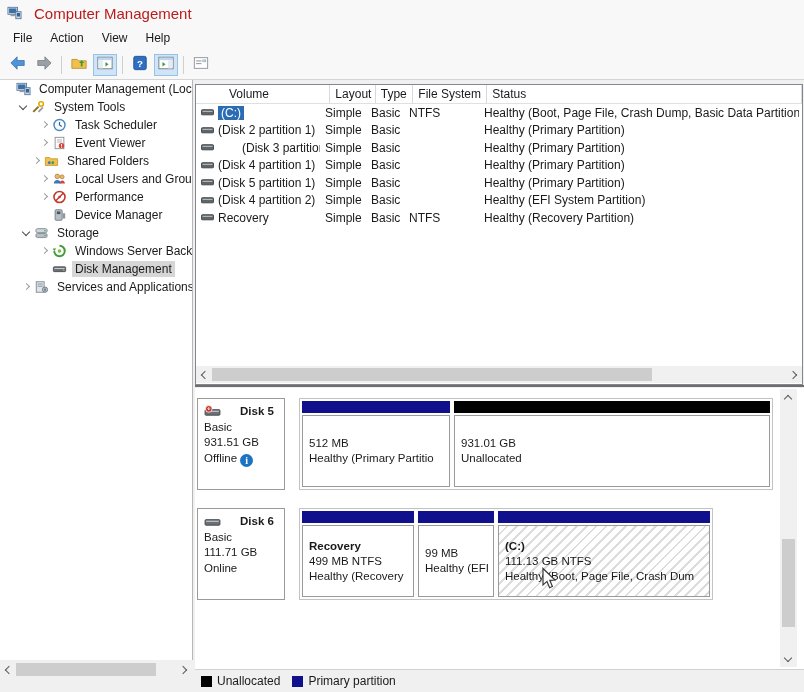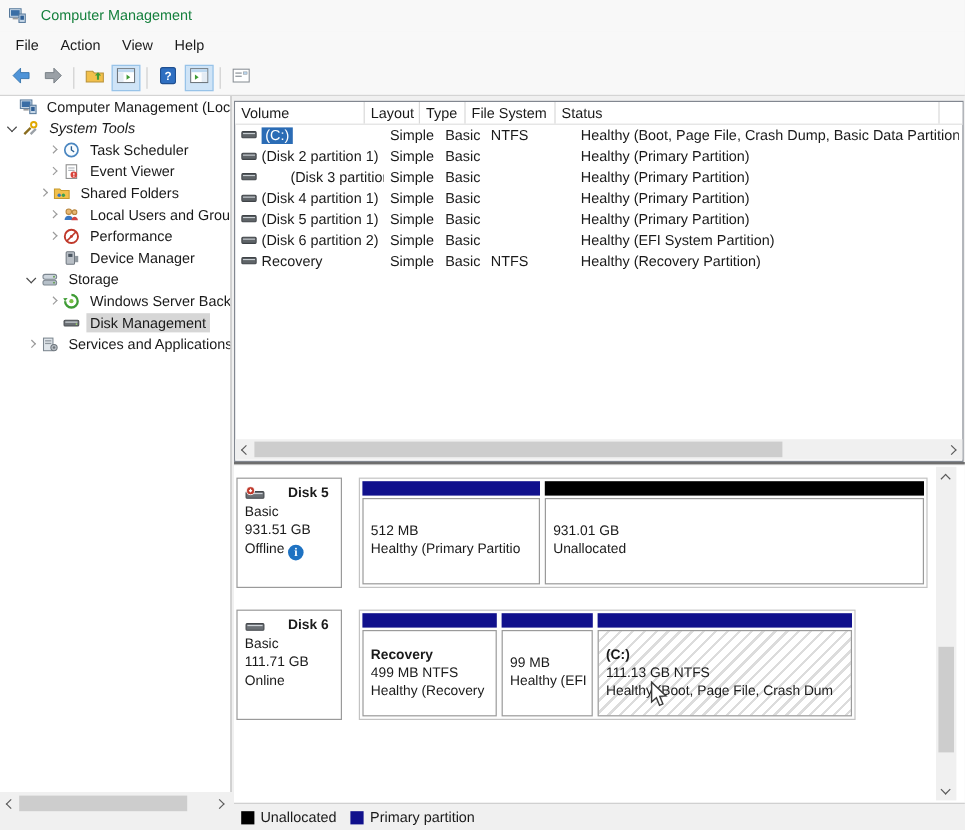--- a/index.html
+++ b/index.html
@@ -2,21 +2,21 @@
 <html><head>
 <meta charset="utf-8">
 <style>
   * { margin:0; padding:0; box-sizing:border-box; }
   html,body { width:804px; height:692px; }
   body { font-family:"Liberation Sans", sans-serif; font-size:12px; color:#1a1a1a; background:#f0f0f0; overflow:hidden; }
   #app { position:relative; width:804px; height:692px; background:#f0f0f0; }
 
   
   #titlebar { position:absolute; left:0; top:0; width:804px; height:26px; background:#f8f8f8; display:flex; align-items:center; padding-left:7px; gap:7px; }
-  #titlebar .t { font-size:12px; color:#15803d; }
+  #titlebar .t { font-size:15px; color:#b91c1c; }
   #menubar { position:absolute; left:0; top:26px; width:804px; height:24px; background:#f8f8f8; display:flex; align-items:center; padding-left:4px; }
   .menu-item { padding:3px 9px; cursor:default; }
   #toolbar { position:absolute; left:0; top:50px; width:804px; height:30px; background:#f8f8f8; border-bottom:1px solid #d4d4d4; display:flex; align-items:center; padding-left:5px; }
   .tb-btn { width:24px; height:22px; display:flex; align-items:center; justify-content:center; margin:0 1px; border:1px solid transparent; }
   .tb-btn.active { background:#cfe4f7; border:1px solid #98c3e8; }
   .tb-sep { width:1px; height:18px; background:#cfcfcf; margin:0 4px; }
   .tb-btn svg { width:18px; height:16px; }
 
   
   #tree-pane { position:absolute; left:0; top:80px; width:193px; height:580px; background:#fff; border-right:1px solid #b6b6b6; overflow:hidden; }
@@ -157,21 +157,21 @@
         <span class="chev"></span>
         <span class="ticon"><svg viewBox="0 0 16 16">
             <rect x="0.5" y="1.5" width="11" height="8" fill="#dce9f5" stroke="#56789a"></rect>
             <rect x="1.8" y="2.8" width="8.4" height="5.4" fill="#3a6ea5"></rect>
             <rect x="3.5" y="10" width="5" height="1.6" fill="#9a9a9a"></rect>
             <rect x="9.5" y="6.5" width="6" height="8" fill="#c8d8e8" stroke="#56789a"></rect>
             <rect x="10.8" y="8" width="3.4" height="4" fill="#2f5f95"></rect>
           </svg></span>
         <span class="lbl">Computer Management (Local</span>
       </div>
-      <div class="tree-item" style="padding-left: 4px; font-style: italic;">
+      <div class="tree-item" style="padding-left: 17px;">
         <span class="chev expanded"></span>
         <span class="ticon"><svg viewBox="0 0 16 16">
             <path d="M2 13.5l6-6" stroke="#8a6d1f" stroke-width="2.2"></path>
             <circle cx="11" cy="4.5" r="2.6" fill="none" stroke="#e0a800" stroke-width="1.8"></circle>
             <path d="M8 13.5l5-5" stroke="#9aa0a6" stroke-width="2.2"></path>
           </svg></span>
         <span class="lbl">System Tools</span>
       </div>
       <div class="tree-item" style="padding-left: 38px;">
         <span class="chev collapsed"></span>
@@ -271,21 +271,21 @@
       </div>
     </div>
   <div id="tree-hscroll" class="hscroll">
     <span class="arrow left"></span>
     <span class="hthumb" style="width:140px"></span>
     <span class="arrow right" style="margin-left:auto"></span>
   </div>
 
   <div id="vol-pane">
     <div id="vol-header">
-        <div class="col-h" style="width: 108px;">Volume</div>
+        <div class="col-h" style="width: 108px; margin-left: 28px;">Volume</div>
         <div class="col-h" style="width: 46px;">Layout</div>
         <div class="col-h" style="width: 38px;">Type</div>
         <div class="col-h" style="width: 75px;">File System</div>
         <div class="col-h" style="width: 320px;">Status</div>
       </div>
     <div id="vol-rows">
         <div class="vol-row">
           <div class="vol-cell vol-name" style="width: 124px;">
             <span style="display:inline-flex">
               <svg viewBox="0 0 14 14">
@@ -361,21 +361,21 @@
           <div class="vol-cell" style="width: 320px;">Healthy (Primary Partition)</div>
         </div>
         <div class="vol-row">
           <div class="vol-cell vol-name" style="width: 124px;">
             <span style="display:inline-flex">
               <svg viewBox="0 0 14 14">
                 <rect x="0.5" y="4" width="13" height="5.5" rx="1" fill="#5f6468" stroke="#3f4347"></rect>
                 <rect x="1.6" y="5.2" width="10.8" height="1" fill="#c8cdd2"></rect>
               </svg>
             </span>
-            <span class="vol-label">(Disk 6 partition 2)</span>
+            <span class="vol-label">(Disk 4 partition 2)</span>
           </div>
           <div class="vol-cell" style="width: 46px;">Simple</div>
           <div class="vol-cell" style="width: 38px;">Basic</div>
           <div class="vol-cell" style="width: 75px;"></div>
           <div class="vol-cell" style="width: 320px;">Healthy (EFI System Partition)</div>
         </div>
         <div class="vol-row">
           <div class="vol-cell vol-name" style="width: 124px;">
             <span style="display:inline-flex">
               <svg viewBox="0 0 14 14">

